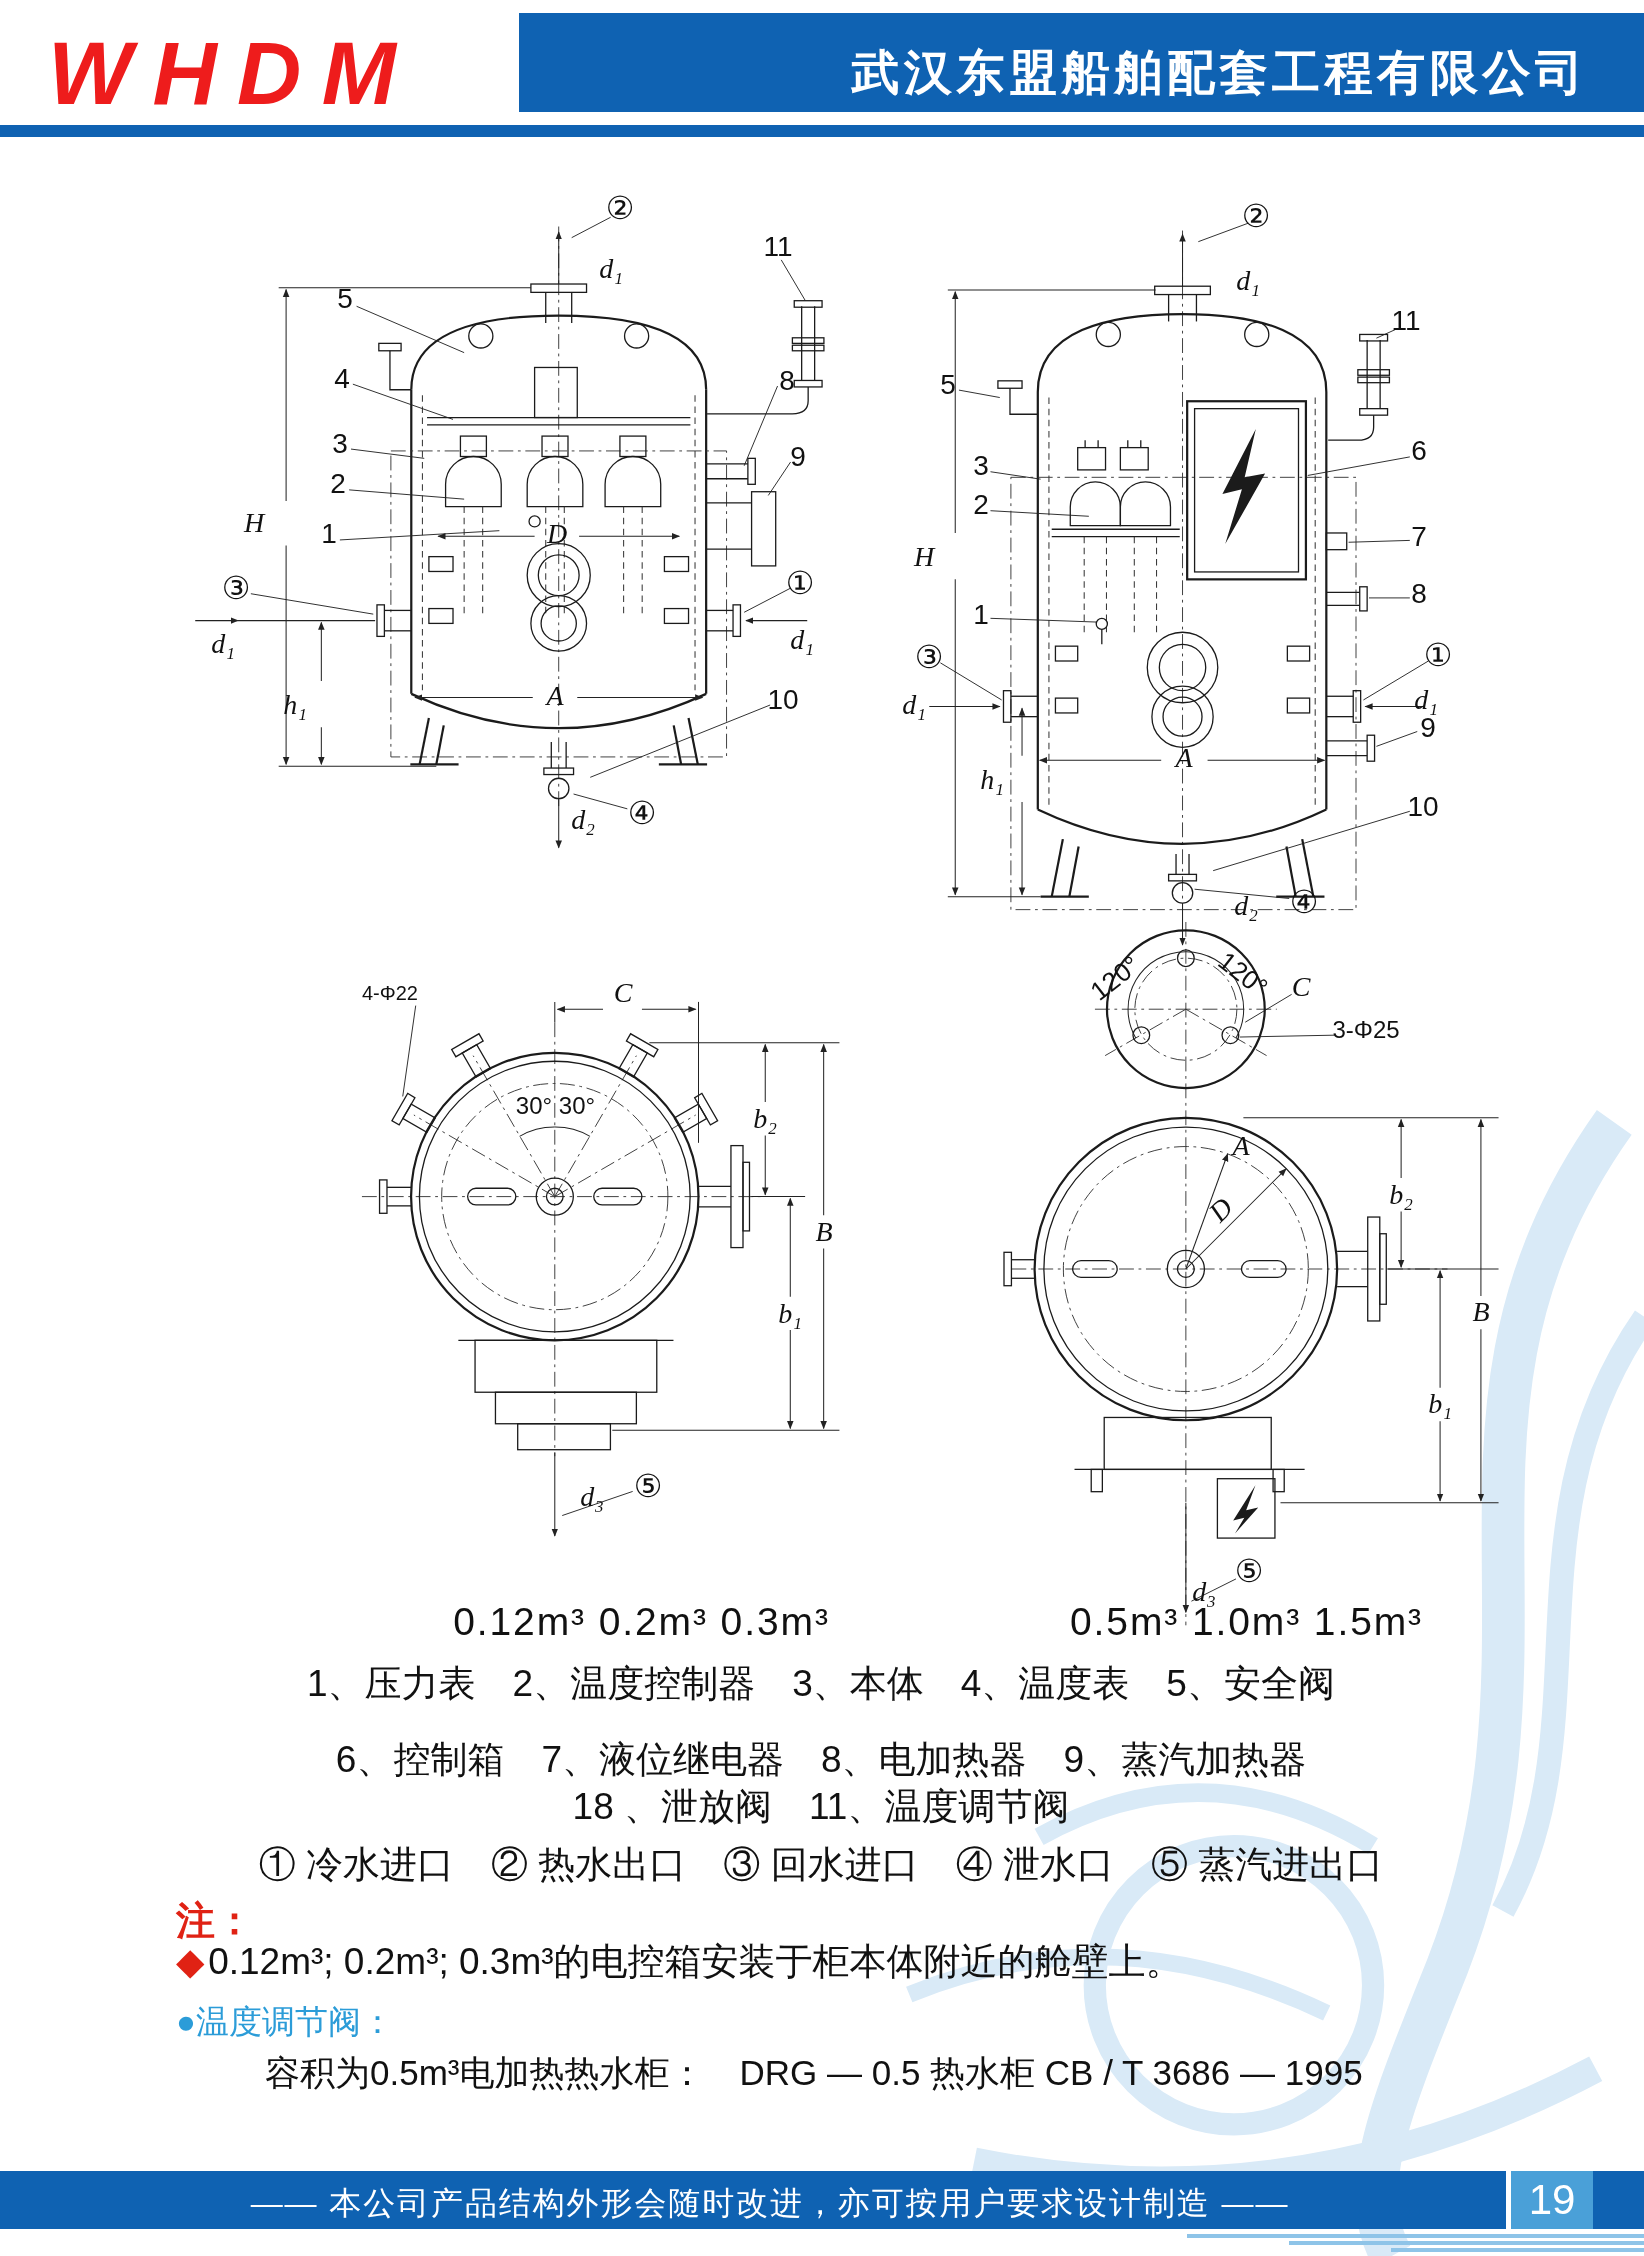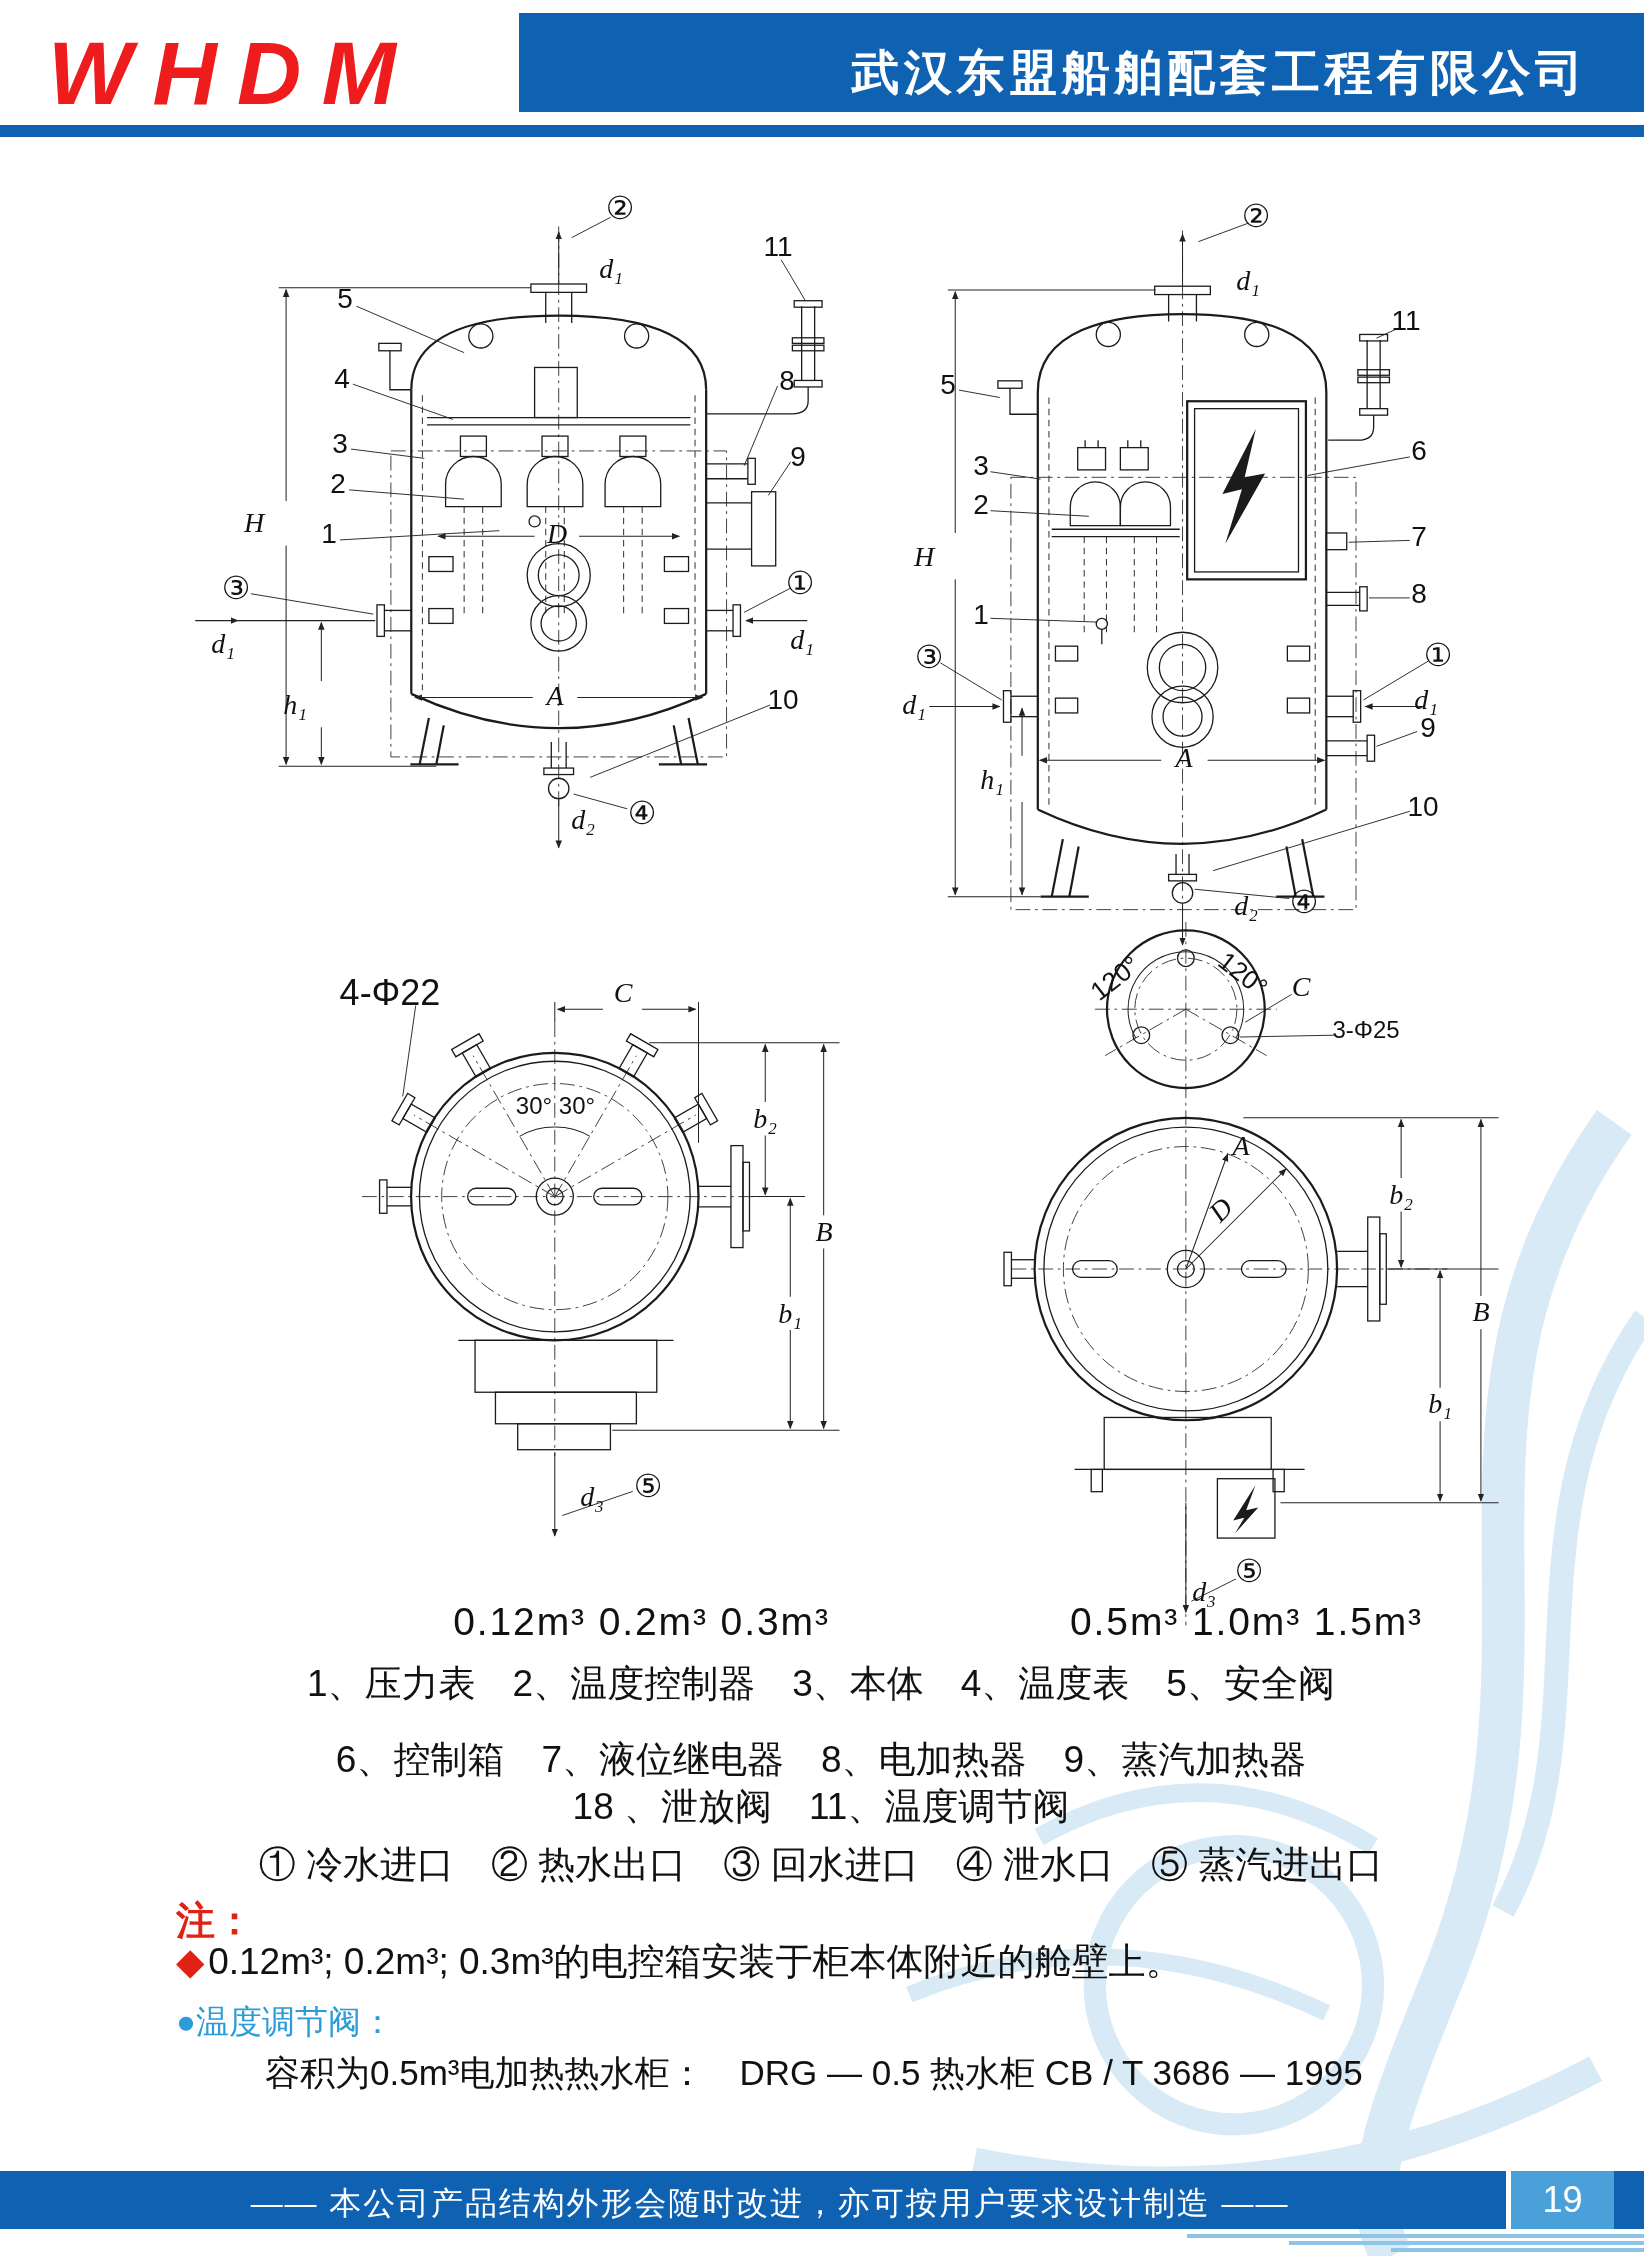--- a/index.html
+++ b/index.html
@@ -31,22 +31,22 @@
   .caption{position:absolute;font-size:39px;color:#111;text-align:center;letter-spacing:1.9px;}
   .legend{position:absolute;left:0;width:1642px;text-align:center;font-size:37px;color:#111;}
   .note-title{position:absolute;left:176px;top:1894px;font-size:39px;font-weight:bold;color:#e02214;}
   .note-line{position:absolute;left:176px;top:1937px;font-size:37px;color:#111;}
   .note-line .red{color:#e02214;margin-right:3.7px;}
   .example-title{position:absolute;left:176px;top:2000px;font-size:33px;color:#2b9cd8;}
   .example-text{position:absolute;left:265px;top:2050px;font-size:35px;color:#111;}
   
   .foot-band{position:absolute;left:0;top:2171px;width:1645px;height:58px;background:#0f62b2;}
   .slogan{position:absolute;left:93px;top:2182px;width:1354px;text-align:center;color:#ffffff;font-size:32px;letter-spacing:1.9px;}
-  .pagebox{position:absolute;left:1506px;top:2171px;width:108px;height:58px;background:#4aa0d8;
-           color:#ffffff;font-size:36px;display:flex;align-items:center;justify-content:center;
+  .pagebox{position:absolute;left:1506px;top:2171px;width:87px;height:58px;background:#4aa0d8;
+           color:#ffffff;font-size:42px;display:flex;align-items:center;justify-content:center;
            border-left:5.6px solid #ffffff;box-sizing:border-box;}
   .fstripe{position:absolute;height:3.7px;background:#8ec4e8;}
   .wm{position:absolute;left:0;top:0;}
 </style>
 </head>
 <body>
 
 <svg class="wm" width="1645" height="2257" viewBox="0 0 1773 2433">
   <g stroke="#d9eaf7" fill="none">
     <path stroke-width="46" d="M1740,1210 C1520,1520 1700,1760 1560,2120 C1500,2270 1460,2360 1500,2432"></path>
@@ -385,21 +385,21 @@
   <line class="dl" x1="340" y1="532" x2="585" y2="532"></line>
   <line class="dl" x1="568" y1="300" x2="568" y2="116" marker-end="url(#arw3)"></line>
   <line class="dl" x1="568" y1="336" x2="568" y2="530" marker-end="url(#arw3)"></line>
   <line class="dl" x1="490" y1="280" x2="548" y2="280"></line>
   <line class="dl" x1="532" y1="388" x2="532" y2="282" marker-end="url(#arw3)"></line>
   <line class="dl" x1="532" y1="424" x2="532" y2="530" marker-end="url(#arw3)"></line>
   <line class="dl" x1="278" y1="556" x2="278" y2="646" marker-end="url(#arw3)"></line>
   <line class="ld" x1="362" y1="598" x2="286" y2="624"></line>
 </svg>
 <div class="labels">
-      <div class="dlabel" style="left: 93px; top: 56px; font-size: 36px;">4-Φ22</div>
+      <div class="dlabel" style="left: 93px; top: 56px; font-size: 20px;">4-Φ22</div>
       <div class="dlabel it" style="left: 326px; top: 56px;">C</div>
       <div class="dlabel" style="left: 237px; top: 169px; font-size: 24px;">30°</div>
       <div class="dlabel" style="left: 280px; top: 169px; font-size: 24px;">30°</div>
       <div class="dlabel it" style="left: 468px; top: 182px;">b₂</div>
       <div class="dlabel it" style="left: 527px; top: 295px;">B</div>
       <div class="dlabel it" style="left: 493px; top: 377px;">b₁</div>
       <div class="dlabel it" style="left: 295px; top: 560px;">d₃</div>
       <div class="dlabel" style="left: 351px; top: 549px; font-size: 32px;">⑤</div>
     </div>
 </div>

